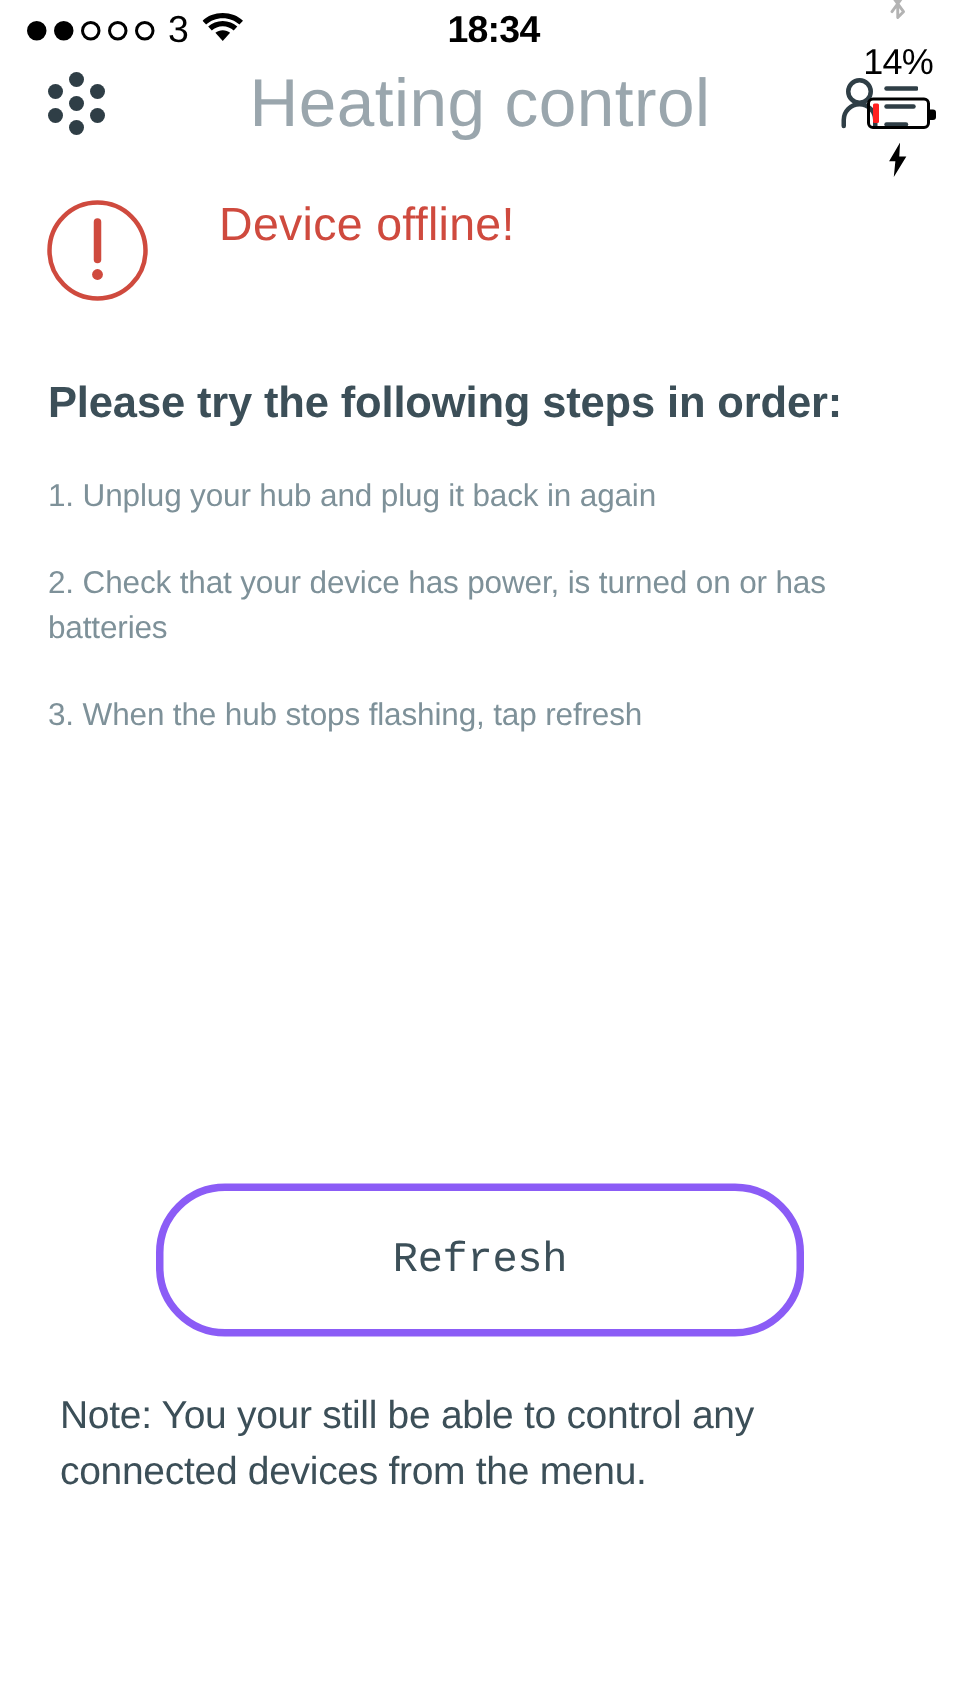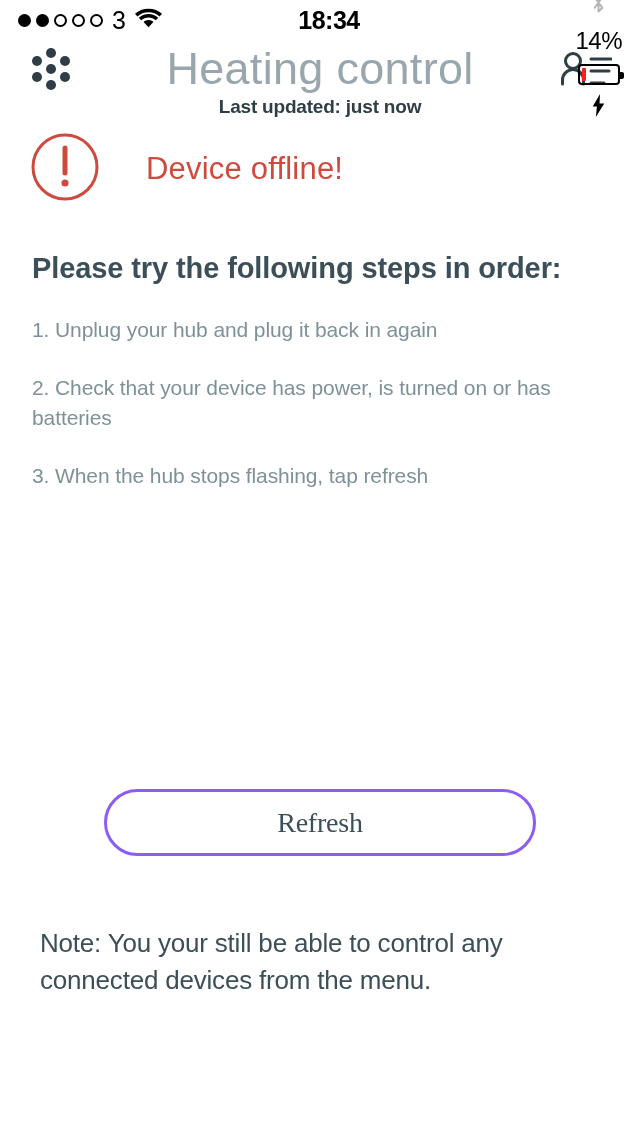--- a/index.html
+++ b/index.html
@@ -135,21 +135,20 @@
   .menu-btn { cursor: pointer; }
   .account-btn {
     margin-left: auto;
     cursor: pointer;
     padding-top: 4px;
   }
 
   
   .alert-row {
     display: flex;
-    align-items: center;
     padding: 12px 0 0 30px;
     gap: 46px;
   }
   .alert-text {
     font-size: 31px;
     color: #cf4a3e;
     font-weight: 400;
     letter-spacing: 0.2px;
   }
 
@@ -176,27 +175,27 @@
   .refresh-wrap {
     position: absolute;
     top: 789px;
     left: 0;
     right: 0;
     display: flex;
     justify-content: center;
   }
   .refresh-btn {
     width: 432px;
-    height: 67px;
-    border: 3px solid #8b5cf6;
+    height: 102px;
+    border: 5px solid #8b5cf6;
     border-radius: 46px;
     background: #ffffff;
     color: #3c4f58;
     font-size: 28px;
-    font-family: Liberation Serif, serif;
+    font-family: Liberation Mono, monospace;
     font-weight: 400;
     cursor: pointer;
     letter-spacing: -0.2px;
     padding: 0;
   }
 
   
   .note {
     position: absolute;
     top: 925px;
@@ -272,21 +271,20 @@
       <circle cx="37" cy="15" r="5" fill="#2f3e46"></circle>
       <circle cx="23" cy="23" r="5" fill="#2f3e46"></circle>
       <circle cx="9" cy="31" r="5" fill="#2f3e46"></circle>
       <circle cx="37" cy="31" r="5" fill="#2f3e46"></circle>
       <circle cx="23" cy="39" r="5" fill="#2f3e46"></circle>
     </svg>
   </div>
 
   <div class="header-titles">
     <div class="app-title">Heating control</div>
-    <div class="app-subtitle">Last updated: just now</div>
   </div>
 
   <div class="account-btn">
     <svg width="52" height="42" viewBox="0 0 52 42">
       <circle cx="13" cy="11" r="7.5" fill="none" stroke="#2f3e46" stroke-width="3"></circle>
       <path d="M2.5 34v-4c0-5.8 4.7-10.5 10.5-10.5S23.5 24.2 23.5 30v4" fill="none" stroke="#2f3e46" stroke-width="3" stroke-linecap="round"></path>
       <path d="M31 9h20" stroke="#2f3e46" stroke-width="3" stroke-linecap="round"></path>
       <path d="M31 21h18" stroke="#2f3e46" stroke-width="3" stroke-linecap="round"></path>
       <path d="M31 33h13" stroke="#2f3e46" stroke-width="3" stroke-linecap="round"></path>
     </svg>

